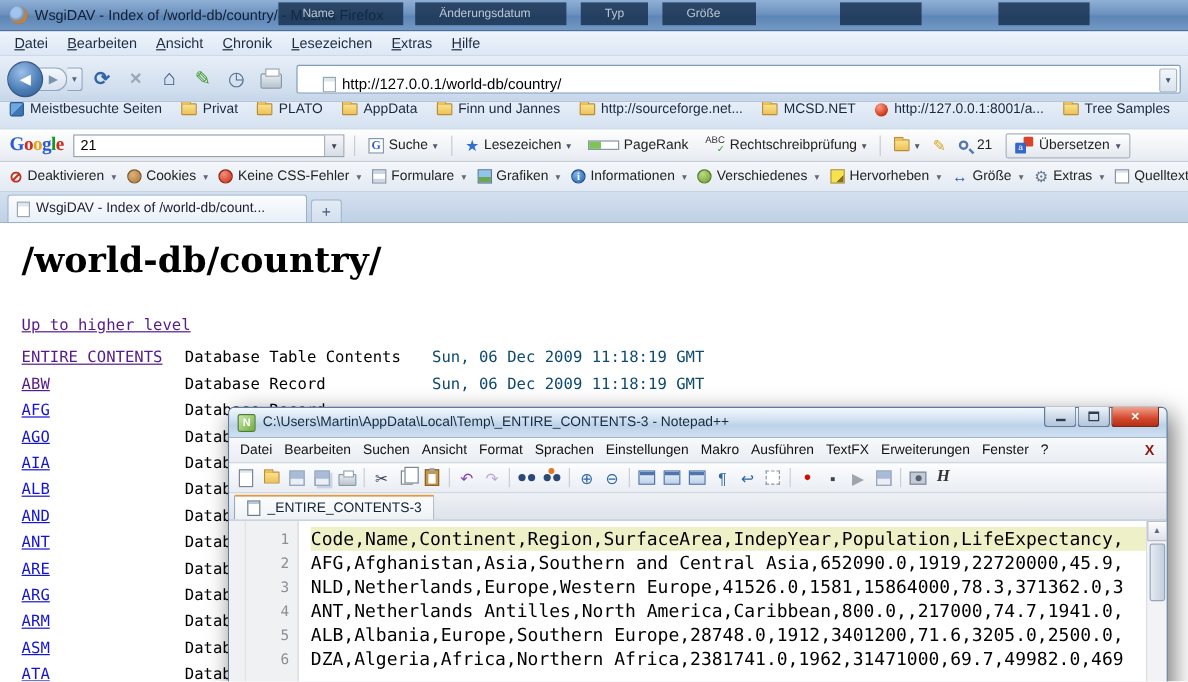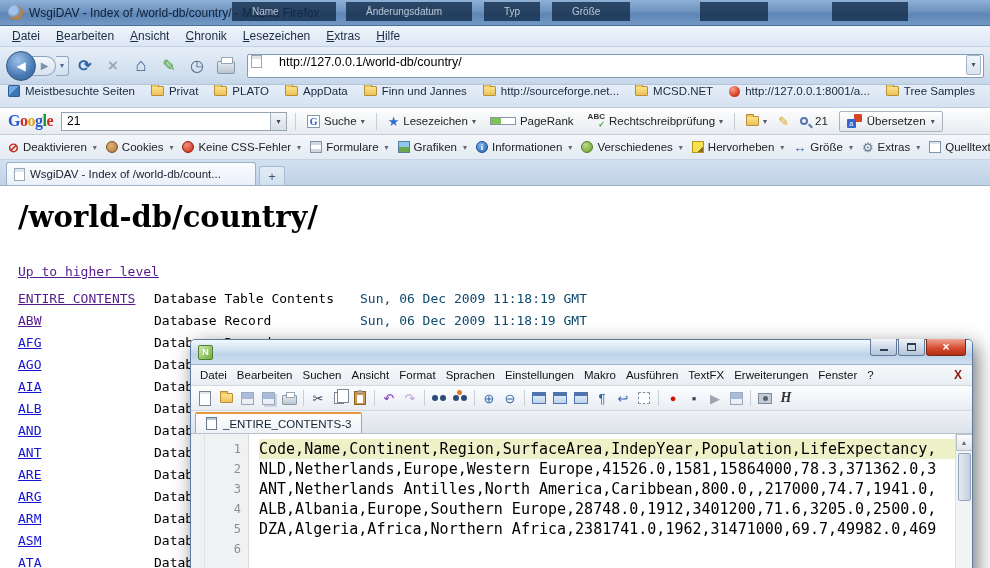--- a/index.html
+++ b/index.html
@@ -43,21 +43,21 @@
   .reload{color:#2f66a8;font-weight:bold}
   .stop{color:#9aa7b5;font-weight:bold;font-size:17px}
   .home{color:#3a5d86;font-size:18px}
   .feed{color:#3f9c28}
   .clock{color:#53708f}
   .tool-btn{width:26px;height:26px;display:flex;align-items:center;justify-content:center}
   .printer-icon{width:18px;height:13px;position:relative;background:linear-gradient(#e8edf2,#b9c4cf);
                 border:1px solid #8a97a5;border-radius:2px;margin-top:3px}
   .printer-icon::before{content:"";position:absolute;left:3px;top:-5px;width:10px;height:5px;background:#fff;border:1px solid #98a5b2}
   .addressbar{flex:1;height:24px;background:#fff;border:1px solid #7f9db9;border-radius:2px;
-              display:flex;align-items:flex-start;padding:0 2px 0 3px;gap:17px;margin-left:4px}
+              display:flex;align-items:flex-end;padding:0 2px 0 21px;gap:5px;margin-left:4px}
   .fav-page{width:11px;height:13px;background:#fff;border:1px solid #9aa7b4;box-shadow:inset 0 3px 0 #dfe6ee;flex:0 0 auto}
   .addr-text{font-size:12.5px;color:#000;flex:1;white-space:nowrap;overflow:hidden}
   .addr-drop{width:15px;height:20px;background:linear-gradient(#f2f6fa,#d9e3ee);border:1px solid #a5b4c6;border-radius:2px;
              font-size:8px;color:#41556f;display:flex;align-items:center;justify-content:center}
 
   
   .ff-bookmarks{height:23px;display:flex;align-items:flex-start;background:linear-gradient(#e6eef8,#d6e2f1);
                 border-bottom:1px solid #bccddf;padding-left:8px;gap:16px;overflow:hidden}
   .bm-item{display:flex;align-items:center;gap:5px;font-size:11.5px;color:#17293f;white-space:nowrap}
   .icon-folder{width:13px;height:10px;background:linear-gradient(#fbe28a,#eec25a);border:1px solid #b98f35;
@@ -78,21 +78,21 @@
   .g-combo-text{flex:1;padding:0 5px;font-size:12px;color:#000}
   .g-combo-btn{width:16px;height:100%;background:linear-gradient(#f4f6f9,#d8dee6);border-left:1px solid #a7b2bf;
                font-size:8px;color:#445;display:flex;align-items:center;justify-content:center}
   .g-sep{width:1px;height:17px;background:#c6cdd5}
   .g-btn{display:flex;align-items:center;gap:4px;padding:2px 3px;white-space:nowrap}
   .g-caret{font-size:8px;color:#556}
   .g-gicon{width:13px;height:13px;background:#fff;border:1px solid #8899aa;color:#2a5bd7;font-weight:bold;font-size:10px;
            display:flex;align-items:center;justify-content:center;font-family:"Liberation Serif",serif}
   .g-star{color:#2f6fd0;font-size:13px}
   .g-pr-bar{width:26px;height:8px;border:1px solid #8a96a3;background:linear-gradient(to right,#7ec356 0 40%,#fff 40%)}
-  .g-abc{font-size:8px;font-weight:bold;color:#333;line-height:1}
+  .g-abc{font-size:8px;font-weight:normal;color:#333;line-height:1}
   .g-abc::after{content:"✓";color:#2f9e2f;display:block;font-size:8px;text-align:right}
   .icon-magnifier{width:8px;height:8px;border:2px solid #5577aa;border-radius:50%;position:relative;margin-right:3px}
   .icon-magnifier::after{content:"";position:absolute;left:6px;top:6px;width:5px;height:2px;background:#5577aa;transform:rotate(45deg)}
   .icon-highlighter{font-size:13px;color:#d9a51f}
   .g-translate{display:flex;align-items:center;gap:5px;border:1px solid #aab4c0;border-radius:2px;
                background:linear-gradient(#fff,#e3e8ee);padding:1px 7px;height:21px;white-space:nowrap}
   .icon-translate{position:relative;width:15px;height:14px;flex:0 0 auto}
   .icon-translate::after{content:"";position:absolute;right:0;top:0;width:8px;height:8px;background:#d8432a;border-radius:1px}
   .icon-translate::before{content:"a";position:absolute;left:0;bottom:0;width:9px;height:9px;background:#3566c8;color:#fff;
                           font-size:7px;line-height:9px;text-align:center;border-radius:1px;z-index:1}
@@ -496,20 +496,21 @@
           <span class="ldate"></span>
         </div>
       </div>
     </div>
   </div>
 
   <div class="npp">
 
     <div class="npp-titlebar">
       <span class="npp-appicon">N</span>
+      <span class="npp-title">C:\Users\Martin\AppData\Local\Temp\_ENTIRE_CONTENTS-3 - Notepad++</span>
       <div class="win-btns">
         <button class="win-btn">
             <span class="min-glyph"></span>
           </button>
         <button class="win-btn">
             <span class="max-glyph"></span>
           </button>
         <button class="win-btn close">
             <span>×</span>
           </button>
@@ -633,20 +634,21 @@
       <div class="npp-gutter">
         <div>1</div>
         <div>2</div>
         <div>3</div>
         <div>4</div>
         <div>5</div>
         <div>6</div>
       </div>
       <div class="npp-text">
         <div class="code-line current">Code,Name,Continent,Region,SurfaceArea,IndepYear,Population,LifeExpectancy,</div>
+        <div class="code-line">AFG,Afghanistan,Asia,Southern and Central Asia,652090.0,1919,22720000,45.9,</div>
         <div class="code-line">NLD,Netherlands,Europe,Western Europe,41526.0,1581,15864000,78.3,371362.0,3</div>
         <div class="code-line">ANT,Netherlands Antilles,North America,Caribbean,800.0,,217000,74.7,1941.0,</div>
         <div class="code-line">ALB,Albania,Europe,Southern Europe,28748.0,1912,3401200,71.6,3205.0,2500.0,</div>
         <div class="code-line">DZA,Algeria,Africa,Northern Africa,2381741.0,1962,31471000,69.7,49982.0,469</div>
       </div>
       <div class="npp-scroll">
         <div class="scroll-arrow">▲</div>
         <div class="scroll-thumb"></div>
       </div>
     </div>

